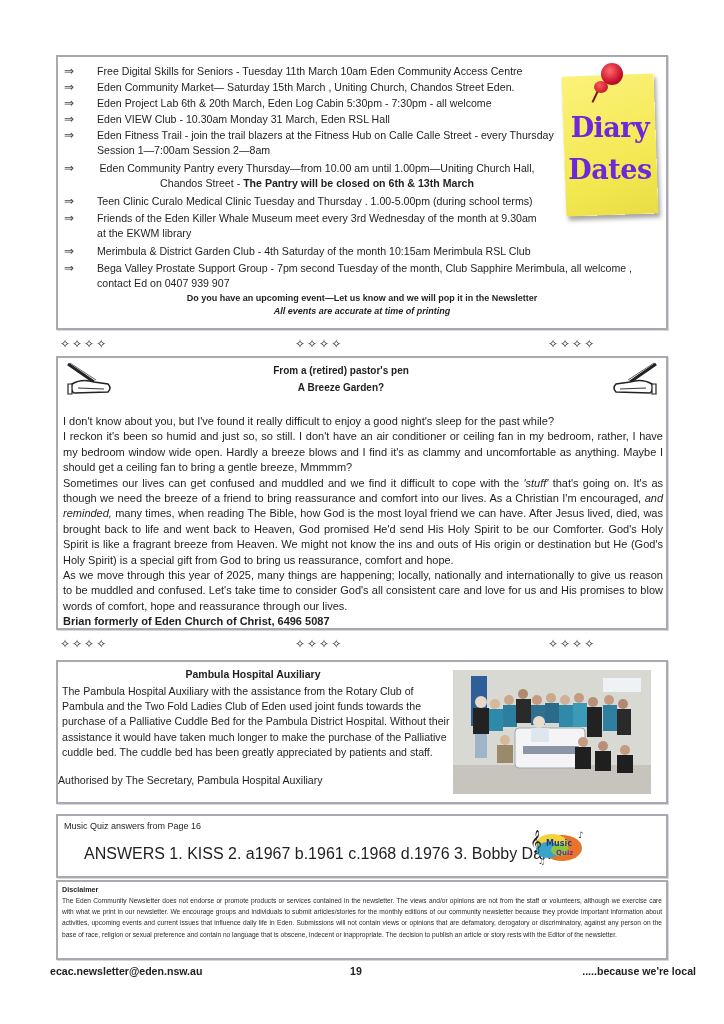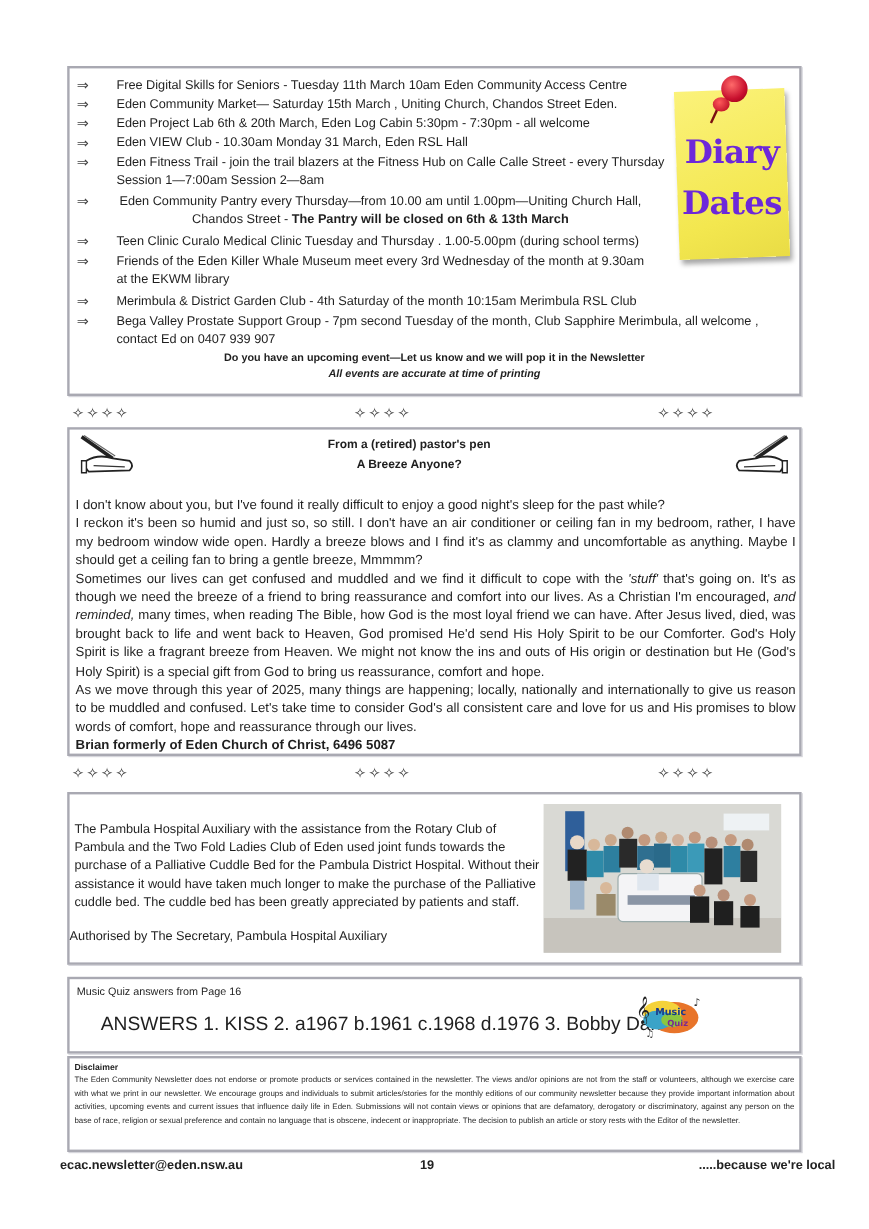--- a/index.html
+++ b/index.html
@@ -143,35 +143,36 @@
   <svg class="pen" style="left:552px;" viewBox="0 0 50 34">
     <g transform="translate(50,0) scale(-1,1)">
       <line x1="4" y1="2" x2="30" y2="20" stroke="#222" stroke-width="3"></line>
       <line x1="6" y1="1" x2="32" y2="18" stroke="#666" stroke-width="1"></line>
       <path d="M8 22 Q18 16 30 20 L44 22 Q48 26 44 30 L10 31 Q6 28 8 22 Z" fill="#fff" stroke="#222" stroke-width="1.5"></path>
       <path d="M14 26 L40 27" stroke="#333" stroke-width="1"></path>
       <path d="M4 22 L8 22 L8 32 L4 32 Z" fill="#fff" stroke="#222" stroke-width="1.2"></path>
     </g>
   </svg>
   <div class="pastor-h" style="top:7px;">From a (retired) pastor's pen</div>
-  <div class="pastor-h" style="top:24px;">A Breeze Anyone?</div>
+  <div class="pastor-h" style="top:24px;">A Breeze Garden?</div>
   <div class="pastor-body">
     <p>I don't know about you, but I've found it really difficult to enjoy a good night's sleep for the past while?</p>
     <p>I reckon it's been so humid and just so, so still. I don't have an air conditioner or ceiling fan in my bedroom, rather, I have my bedroom window wide open. Hardly a breeze blows and I find it's as clammy and uncomfortable as anything. Maybe I should get a ceiling fan to bring a gentle breeze, Mmmmm?</p>
     <p><span>Sometimes our lives can get confused and muddled and we find it difficult to cope with the </span><i>'stuff'</i><span> that's going on. It's as though we need the breeze of a friend to bring reassurance and comfort into our lives. As a Christian I'm encouraged, </span><i>and reminded,</i><span> many times, when reading The Bible, how God is the most loyal friend we can have. After Jesus lived, died, was brought back to life and went back to Heaven, God promised He'd send His Holy Spirit to be our Comforter. God's Holy Spirit is like a fragrant breeze from Heaven. We might not know the ins and outs of His origin or destination but He (God's Holy Spirit) is a special gift from God to bring us reassurance, comfort and hope.</span></p>
     <p>As we move through this year of 2025, many things are happening; locally, nationally and internationally to give us reason to be muddled and confused. Let's take time to consider God's all consistent care and love for us and His promises to blow words of comfort, hope and reassurance through our lives.</p>
     <p class="sig">Brian formerly of Eden Church of Christ, 6496 5087</p>
   </div>
 </div>
 
 <div class="stars" style="left:60px; top:637px;">✧✧✧✧</div>
 <div class="stars" style="left:295px; top:637px;">✧✧✧✧</div>
 <div class="stars" style="left:548px; top:637px;">✧✧✧✧</div>
 
 <div class="box" id="pambula">
+  <div class="pam-title">Pambula Hospital Auxiliary</div>
   <div class="pam-body">The Pambula Hospital Auxiliary with the assistance from the Rotary Club of Pambula and the Two Fold Ladies Club of Eden used joint funds towards the purchase of a Palliative Cuddle Bed for the Pambula District Hospital.  Without their assistance it would have taken much longer to make the purchase of the Palliative cuddle bed.  The cuddle bed has been greatly appreciated by patients and staff.</div>
   <div class="pam-auth">Authorised by The Secretary, Pambula Hospital Auxiliary</div>
   <div class="photo">
     <svg width="198" height="124" viewBox="0 0 198 124">
       <rect x="0" y="0" width="198" height="124" fill="#d9d9d4"></rect>
       <rect x="18" y="6" width="16" height="50" fill="#2f5f9a"></rect>
       <rect x="150" y="8" width="38" height="14" fill="#eef2f4"></rect>
       <rect x="0" y="95" width="198" height="29" fill="#c7c4bd"></rect>
       <g fill="#1e3a4a">
         <circle cx="28" cy="32" r="6" fill="#e8d8c8"></circle>

